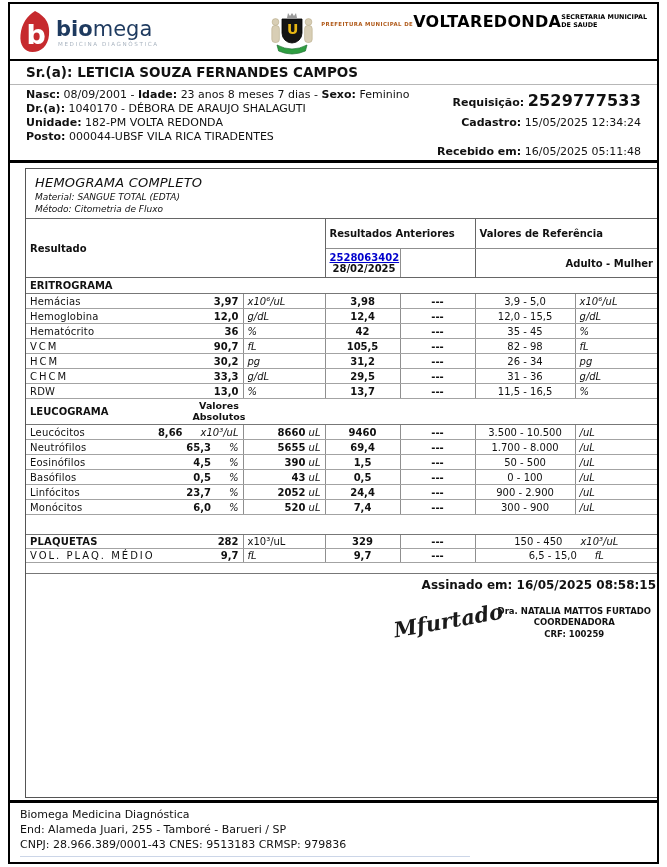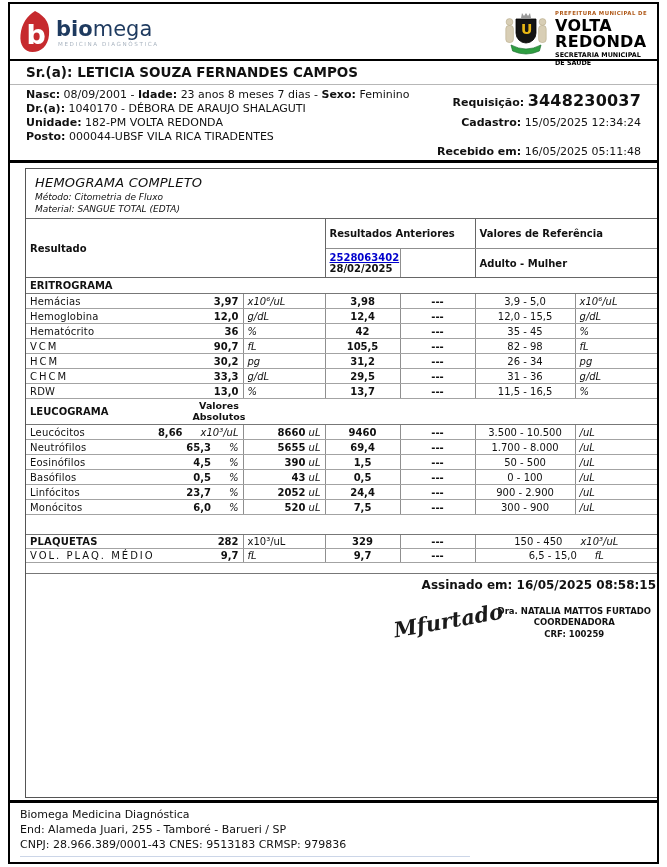--- a/index.html
+++ b/index.html
@@ -3,21 +3,21 @@
 <meta charset="utf-8">
 <style>
   * { margin:0; padding:0; box-sizing:border-box; }
   html,body { width:667px; background:#fff; font-family:"DejaVu Sans", sans-serif; color:#111; }
   .page { position:relative; width:651px; height:862px; margin:2px 0 0 8px; border:2px solid #000; background:#fff; overflow:hidden; }
 
   
   .logo-row { display:flex; justify-content:space-between; align-items:flex-start; height:55px; padding:5px 8px 0 8px; }
   .biomega { display:flex; align-items:flex-start; }
   .vr-logo { display:flex; align-items:flex-start; gap:5px; padding-right:2px; }
-  .vr-text { display:flex; flex-direction:column; line-height:1; padding-top:2px; }
+  .vr-text { display:flex; flex-direction:row; line-height:1; padding-top:2px;align-items:flex-end; }
   .vr-pref { font-size:5.4px; font-weight:bold; color:#b05a1a; letter-spacing:.4px; margin-bottom:2px; }
   .vr-city { font-size:16px; font-weight:900; color:#000; letter-spacing:.3px; line-height:.95; }
   .vr-sec  { font-size:6.4px; font-weight:bold; color:#000; margin-top:2px; line-height:1.25; }
 
   
   .name-bar { border-top:2px solid #000; border-bottom:1px solid #b7b7b7; padding:3px 16px 4px; font-size:13.5px; font-weight:bold; }
   .info-wrap { display:flex; justify-content:space-between; padding:4px 16px 0; border-bottom:3px solid #000; height:78px;gap:18px; }
   .info-left { font-size:11px; line-height:1.18; }
   .info-left .row { margin-bottom:1px; }
   .info-right { text-align:right; font-size:11px; white-space:nowrap; padding-top:2px; }
@@ -33,21 +33,21 @@
   .exam-sub { font-size:9px; font-style:italic; margin-top:2px; }
 
   table.rep { width:100%; border-collapse:collapse; table-layout:fixed; font-size:10px; border-top:1px solid #666; }
   col.w1{width:217px} col.w2{width:82px} col.w3{width:75px} col.w4{width:75px} col.w5{width:100px} col.w6{width:82px}
   td { padding:0 4px; vertical-align:middle; }
   .vr1 { border-right:1px solid #8f8f8f; }
   tr.h1 td { height:30px; font-weight:bold; }
   td.hc-res { border-right:1px solid #666; border-bottom:1px solid #666; }
   td.hc-ant, td.hc-ref { border-bottom:1px solid #8f8f8f; }
   td.hc-ant { border-right:1px solid #666; }
-  tr.h2 td { height:29px; text-align:left; border-bottom:1px solid #666; }
+  tr.h2 td { height:29px; text-align:right; border-bottom:1px solid #666; }
   td.hc-prev { border-right:1px solid #8f8f8f; }
   td.hc-blank { border-right:1px solid #666; }
   td.hc-adult { font-weight:bold; }
   a.prevlink { display:block; color:#0000cc; font-weight:bold; font-size:10px; }
   .prevdate { display:block; font-weight:bold; }
 
   tr.sec td { height:16px; font-weight:bold; border-bottom:1px solid #777; }
   tr.sec2 td { height:26px; font-weight:bold; border-bottom:1px solid #777; position:relative; }
   .va { position:absolute; left:118px; top:1px; width:150px; text-align:center; font-size:9.5px; font-weight:bold; line-height:1.2; }
   .va span { display:block; }
@@ -144,43 +144,43 @@
         <span>182-PM VOLTA REDONDA</span>
       </div>
       <div class="row">
         <b class="lb">Posto:</b>
         <span>000044-UBSF VILA RICA TIRADENTES</span>
       </div>
     </div>
     <div class="info-right">
       <div class="req-line">
         <b class="lb">Requisição:</b>
-        <span class="req-num">3448230037</span>
+        <span class="req-num">2529777533</span>
       </div>
       <div class="cad-line">
         <b class="lb">Cadastro:</b>
         <span>15/05/2025 12:34:24</span>
       </div>
       <div>
         <b class="lb">Recebido em:</b>
         <span>16/05/2025 05:11:48</span>
       </div>
     </div>
   </div>
 
   <div class="main-box">
     <div class="exam-head">
       <div class="exam-title">HEMOGRAMA COMPLETO</div>
       <div class="exam-sub">
+        <span>Material:</span>
+        <span>SANGUE TOTAL (EDTA)</span>
+      </div>
+      <div class="exam-sub">
         <span>Método:</span>
         <span>Citometria de Fluxo</span>
-      </div>
-      <div class="exam-sub">
-        <span>Material:</span>
-        <span>SANGUE TOTAL (EDTA)</span>
       </div>
     </div>
 
     <table class="rep">
       <colgroup>
           <col class="w1">
           <col class="w2">
           <col class="w3">
           <col class="w4">
           <col class="w5">
@@ -392,21 +392,21 @@
         <td class="vr1">
               <div class="nv">
                 <span class="nm">Monócitos</span>
                 <span class="rgrp">
                   <span class="val">6,0</span>
                   <span class="unit">%</span>
                 </span>
               </div>
             </td>
         <td class="c2 abs vr1"><span class="val">520</span> <span class="unit">uL</span></td>
-        <td class="c3 vr1">7,5</td>
+        <td class="c3 vr1">7,4</td>
         <td class="c4 vr1">---</td>
         <td class="c5 vr1">300 - 900</td>
         <td class="c6 unit">/uL</td>
       </tr>
 
       <tr class="gap">
             <td colspan="6"></td>
           </tr>
 
       <tr class="drow plq">

